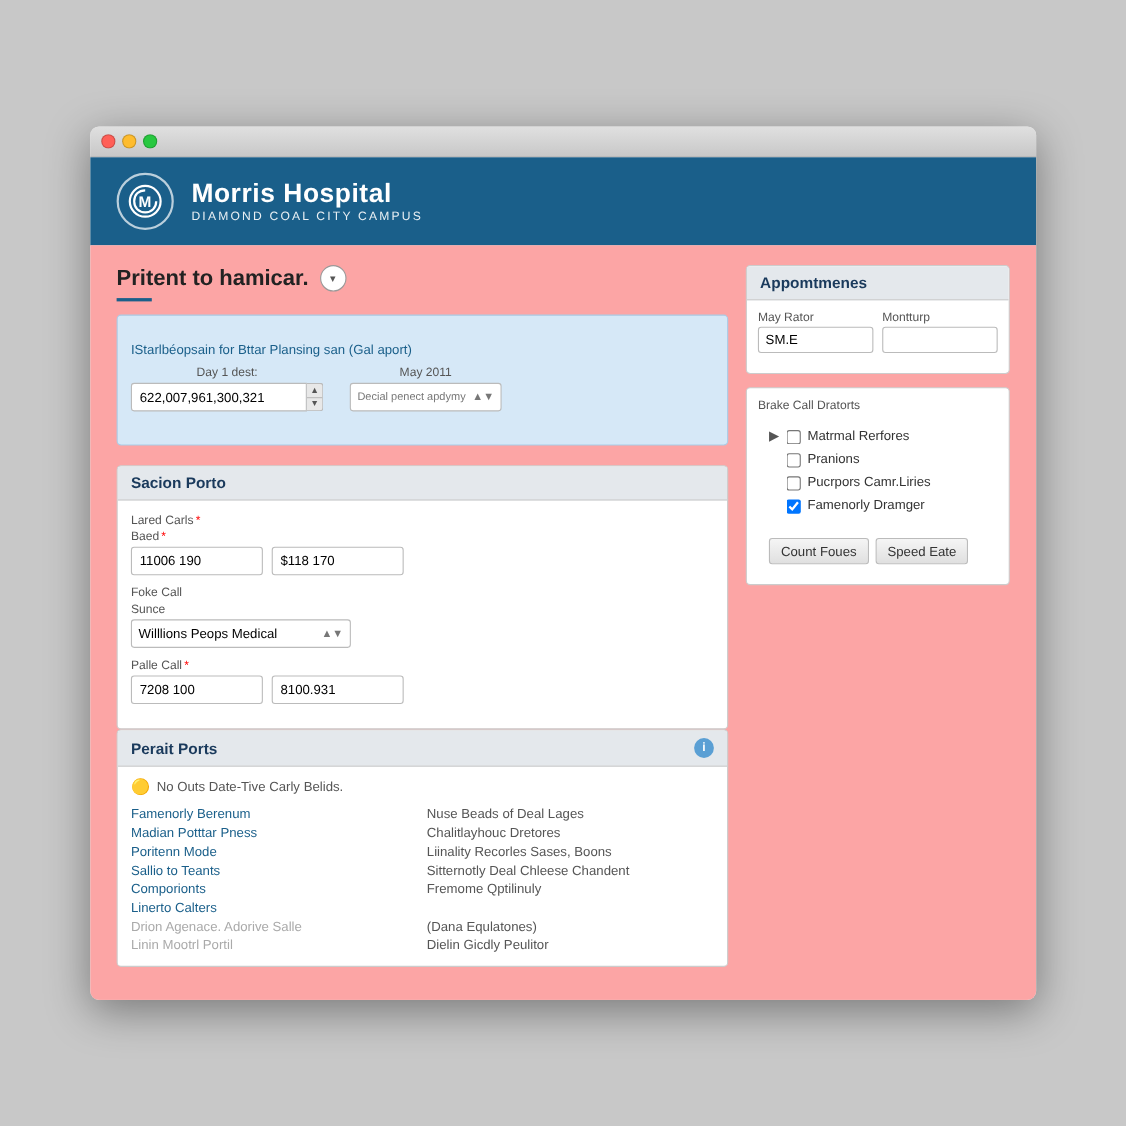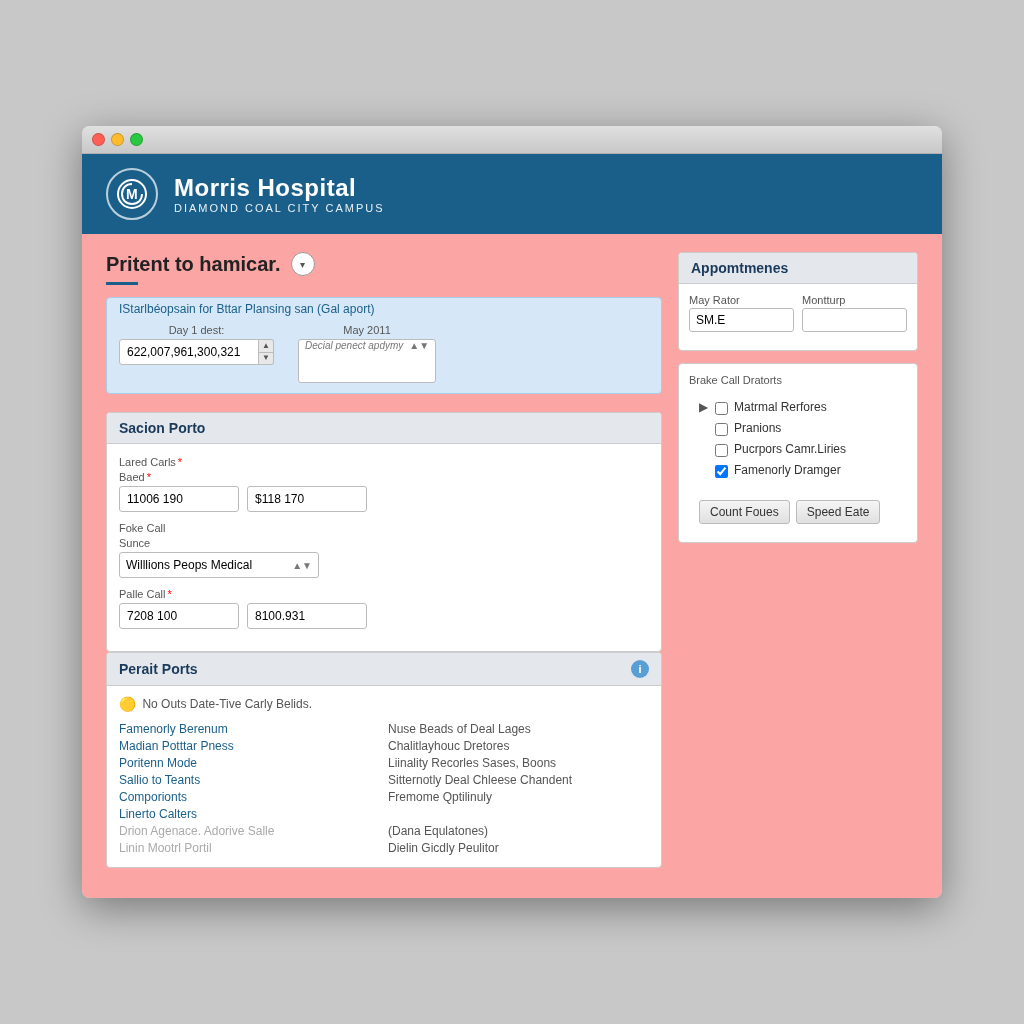--- a/index.html
+++ b/index.html
@@ -81,21 +81,21 @@
     }
     .title-underline {
       width: 32px; height: 3px;
       background: #1a5f8a;
       margin-bottom: 12px;
     }
     .info-banner {
       background: #d6e8f7;
       border: 1px solid #a8cde8;
       border-radius: 4px;
-      padding: 4px 12px;
+      padding: 24px 12px;
       margin-bottom: 18px;
       font-size: 12px;
       color: #1a5f8a;
     }
     .form-row-two {
       display: flex; gap: 24px;
       margin: 8px 0 6px;
     }
     .form-group { display: flex; flex-direction: column; gap: 3px; }
     .form-label { font-size: 11px; color: #555; font-weight: 500; text-align: center; }
@@ -123,30 +123,29 @@
       display: flex; align-items: center; justify-content: center;
       font-size: 8px;
       padding: 0 3px;
       line-height: 1;
       cursor: pointer;
       border-bottom: 1px solid #bbb;
       color: #555;
     }
     .spinner-btn span:last-child { border-bottom: none; }
     .select-with-arrow {
-      display: flex; align-items: flex-start;
+      display: flex; align-items: center;
       border: 1px solid #bbb;
       border-radius: 3px;
       background: white;
-      height: 44px;
+      height: 26px;
       padding: 0 6px;
       font-size: 12px;
       cursor: pointer;
       gap: 6px;
-      font-style: italic;
     }
     .select-with-arrow span { font-size: 10px; color: #777; }
     .section-box {
       border: 1px solid #ccc;
       border-radius: 4px;
       background: white;
       overflow: hidden;
     }
     .section-header {
       background: #e4e8ec;
@@ -285,21 +284,21 @@
         <div class="dropdown-btn">▾</div>
       </div>
       <div class="title-underline"></div>
 
       <div class="info-banner">
         <div>IStarlbéopsain for Bttar Plansing san (Gal aport)</div>
         <div class="form-row-two" style="margin-top:8px;">
           <div class="form-group">
             <div class="form-label">Day 1 dest:</div>
             <div class="input-with-spinner">
-              <input class="input-field" style="width: 140px; border-radius: 3px 0px 0px 3px;" value="622,007,961,300,321">
+              <input class="input-field" style="width: 160px; border-radius: 3px 0px 0px 3px;" value="622,007,961,300,321">
               <div class="spinner-btn">
                 <span>▲</span>
                 <span>▼</span>
               </div>
             </div>
           </div>
           <div class="form-group">
             <div class="form-label">May 2011</div>
             <div class="select-with-arrow">
               <span>Decial penect apdymy</span>

